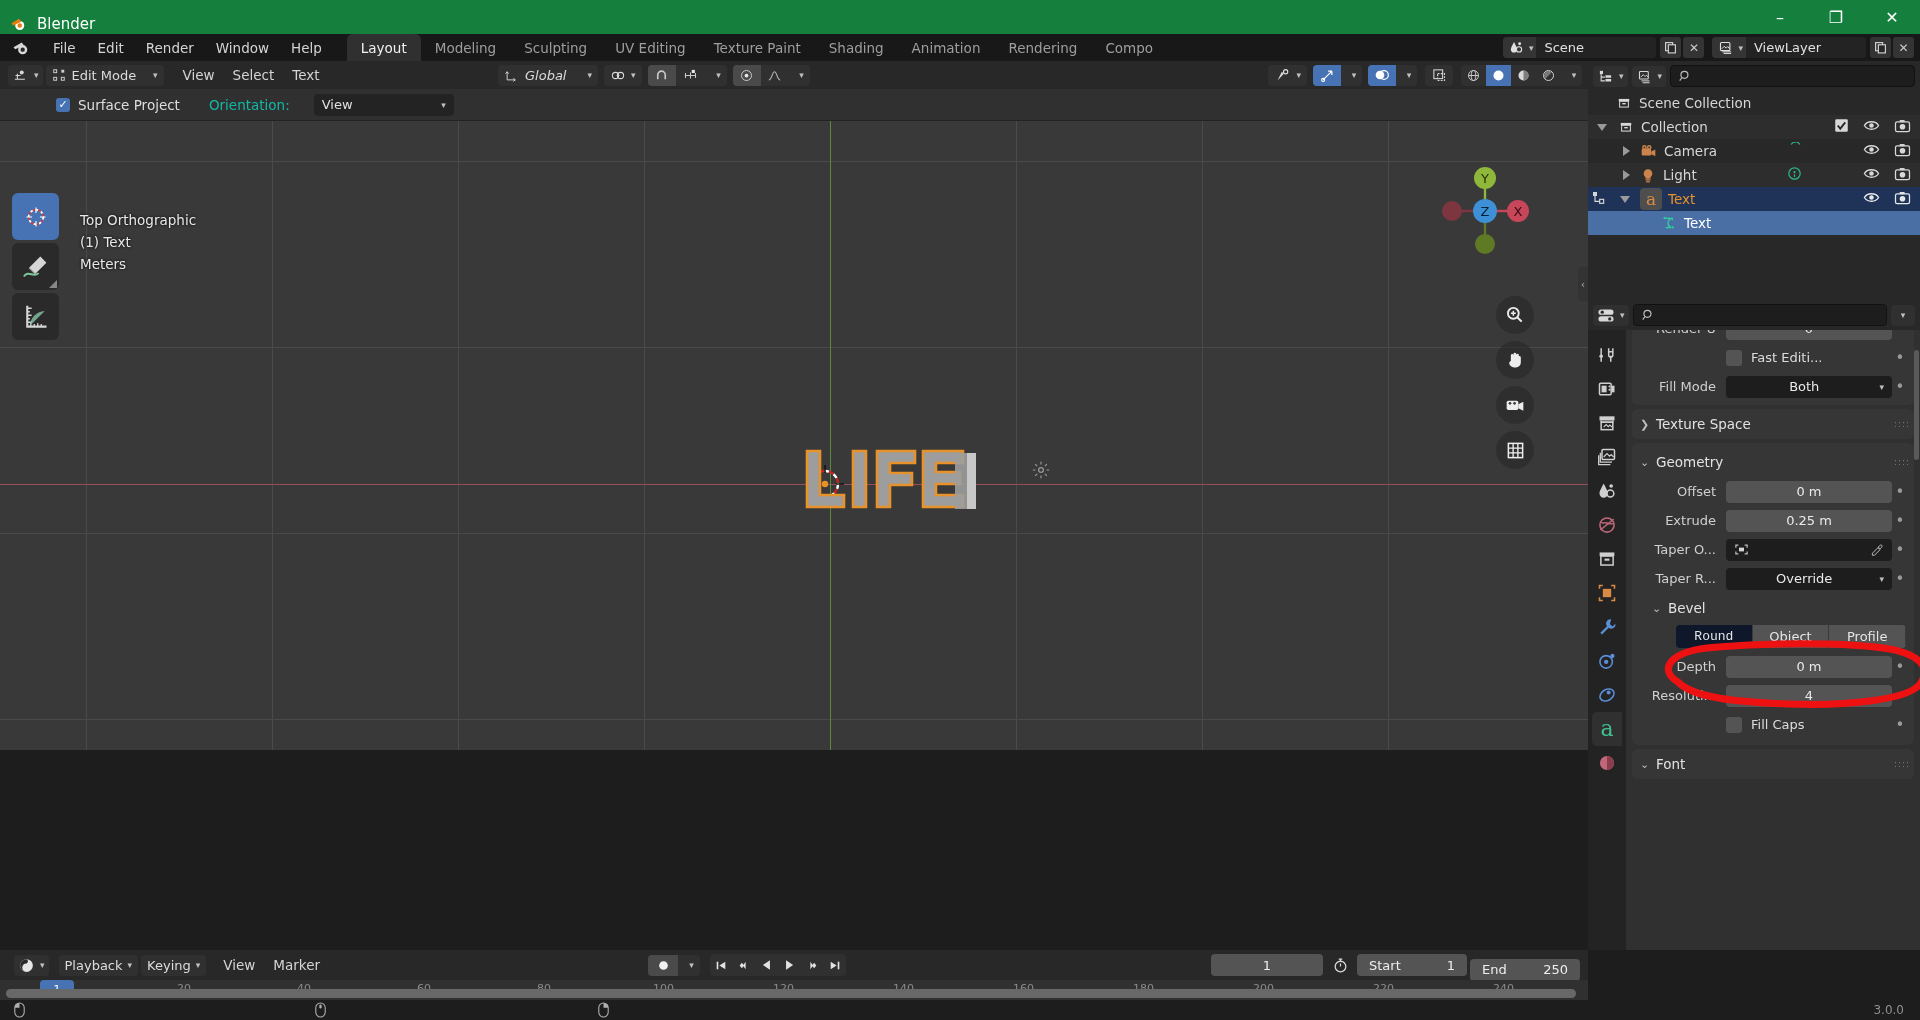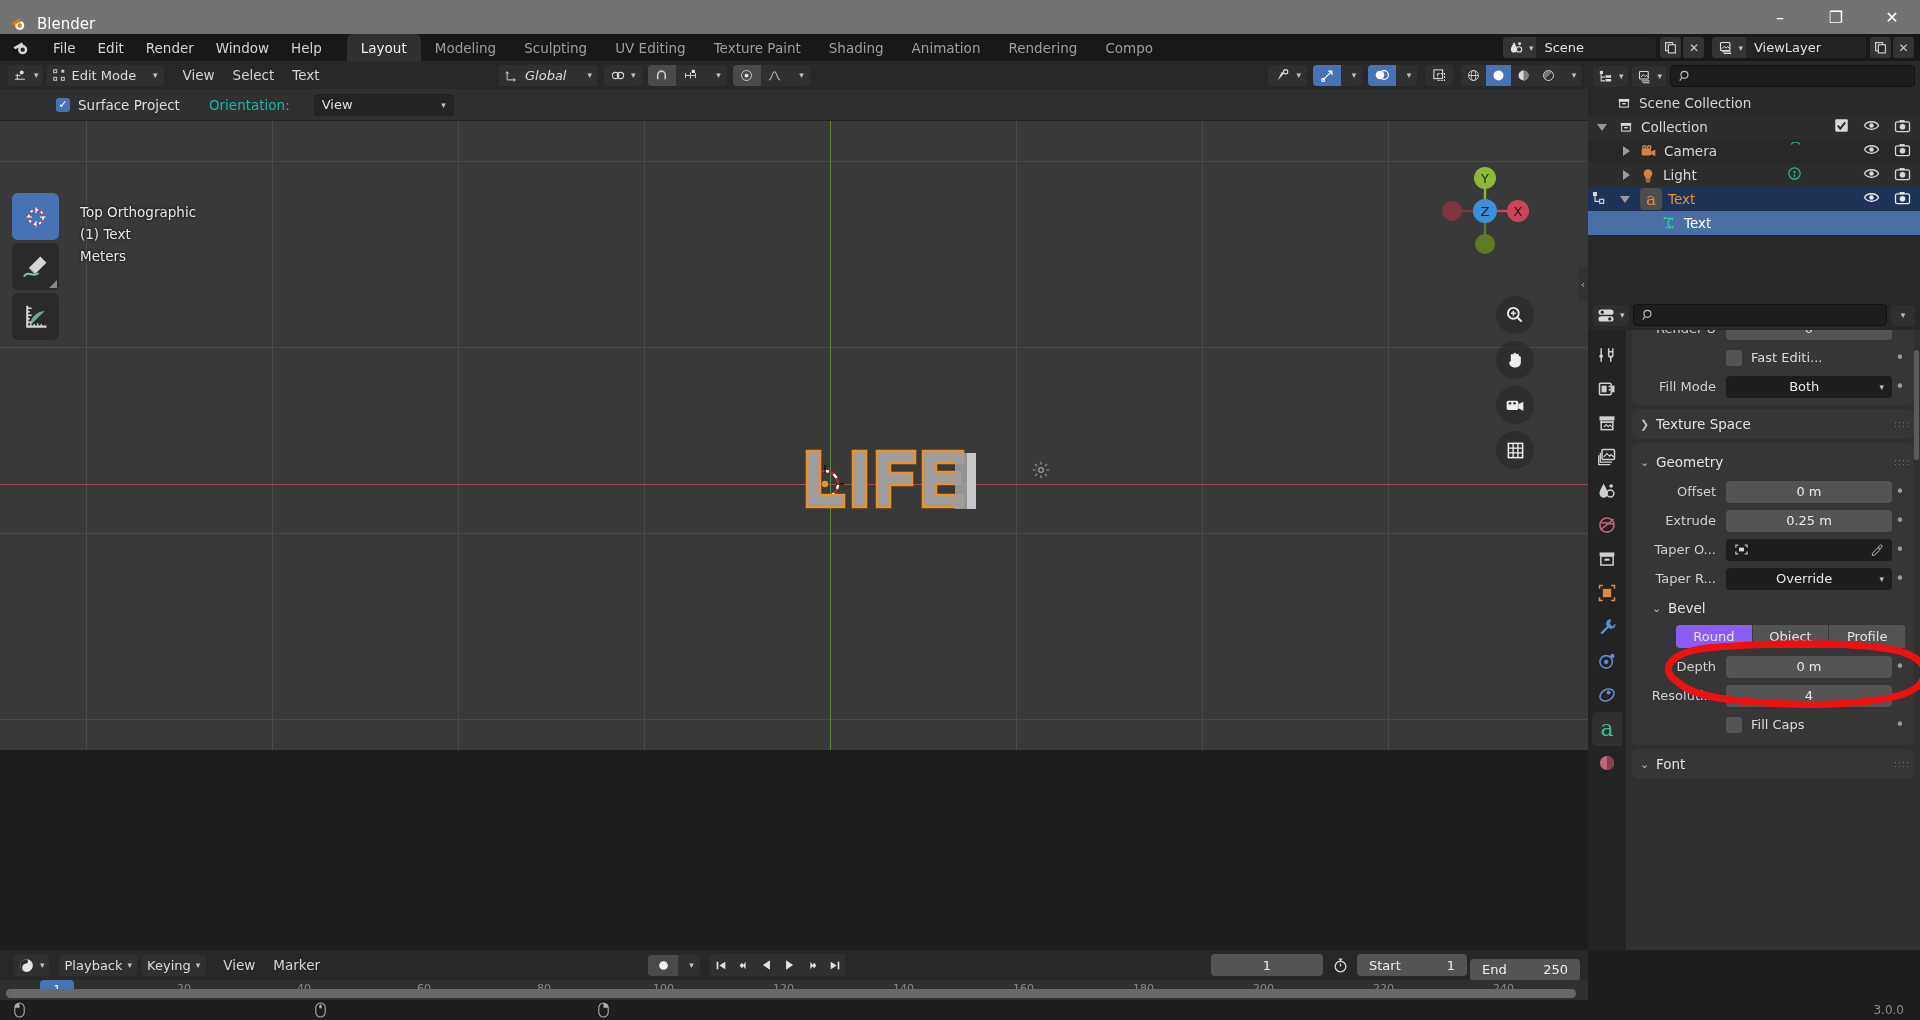--- a/index.html
+++ b/index.html
@@ -8,21 +8,21 @@
     background: #1d1d1d;
     font-family: "DejaVu Sans", "Liberation Sans", sans-serif;
     overflow: hidden;
     color: #e5e5e5;
   }
   #app { position: relative; width: 1920px; height: 1020px; }
 
   
   .titlebar {
     position: absolute; left:0; top:0; width:1920px; height:48px;
-    background: #737373;
+    background: #15803d;
     display: flex; align-items: center;
   }
   .titlebar .tb-logo { margin-left: 10px; width:18px; height:18px; }
   .titlebar .tb-title { margin-left: 9px; font-size: 15px; color:#ffffff; }
   .tb-controls { position:absolute; right:0; top:0; height:34px; display:flex; }
   .tb-btn { width: 56px; height:34px; display:flex; align-items:center; justify-content:center;
             color:#fff; font-size:16px; }
 
   
   .topbar {
@@ -74,21 +74,21 @@
   .check-box { width:14px;height:14px;border-radius:3px;background:#4772b3;
                display:flex;align-items:center;justify-content:center;}
   .check-box span { color:#fff; font-size:11px; line-height:1; }
 
   .dd {
     height:22px; background:#232323; border-radius:4px; display:flex; align-items:center;
     justify-content:space-between; padding:0 8px; font-size:13px; color:#e0e0e0;
   }
 
   
-  .vp-text-overlay { position:absolute; left:80px; top:80px; font-size:13.5px; color:#e8e8e8;
+  .vp-text-overlay { position:absolute; left:80px; top:88px; font-size:13.5px; color:#e8e8e8;
                      line-height:22px; text-shadow:0 0 3px #000; z-index:4; }
   .toolshelf { position:absolute; left:12px; top:72px; width:47px; z-index:5; }
   .tool-btn { width:47px;height:47px; background:#2a2a2a; border-radius:6px; margin-bottom:3px;
               display:flex;align-items:center;justify-content:center;}
   .tool-btn.on { background:#4772b3; }
   .nav-gizmo { position:absolute; right:48px; top:35px; width:110px;height:110px; z-index:5;}
   .nav-btns { position:absolute; right:54px; top:175px; width:38px; z-index:5;}
   .nav-btn { width:38px;height:38px;border-radius:50%; background:rgba(40,40,40,0.62);
              display:flex;align-items:center;justify-content:center; margin-bottom:7px;}
   .side-arrow { position:absolute; right:0; top:146px; width:10px;height:34px;
@@ -136,21 +136,21 @@
             align-items:center; justify-content:center; font-size:13px; color:#eaeaea; }
   .pfield.dark { background:#1d1d1d; justify-content:space-between; padding:0 8px;}
   .pdot { width:16px; display:flex; align-items:center; justify-content:center; color:#9a9a9a;
           font-size:15px; }
   .pcheck { width:16px;height:16px;background:#545454;border-radius:3px; }
   .grip { color:#777; font-size:9px; letter-spacing:1px; line-height:6px; width:12px;
           word-break:break-all; }
   .segbtns { display:flex; margin:2px 8px 4px 44px; border-radius:4px; overflow:hidden; }
   .segbtns > div { flex:1; height:23px; display:flex; align-items:center; justify-content:center;
                    font-size:13px; background:#545454; color:#e5e5e5; border-right:1px solid #3a3a3a;}
-  .segbtns > div.on { background:#8b5cf6; }
+  .segbtns > div.on { background:#0f172a;font-family:Liberation Mono, monospace; }
   .scrollbar-v { position:absolute; right:1px; width:5px; background:#5a5a5a; border-radius:3px;}
 
   
   .timeline { position:absolute; left:0; top:950px; width:1588px; height:50px; background:#282828; }
   .tl-header { height:30px; display:flex; align-items:center; padding:0 6px; position:relative;}
   .tl-track { position:absolute; left:0; top:30px; width:100%; height:20px; background:#303030;}
   .tl-num { position:absolute; font-size:11px; color:#8a8a8a; top:2px;}
   .tl-scroll { position:absolute; left:6px; bottom:2px; height:9px; background:#686868;
                border-radius:5px; }
   .tl-playhead { position:absolute; top:0; width:34px; height:18px; background:#4772b3;

